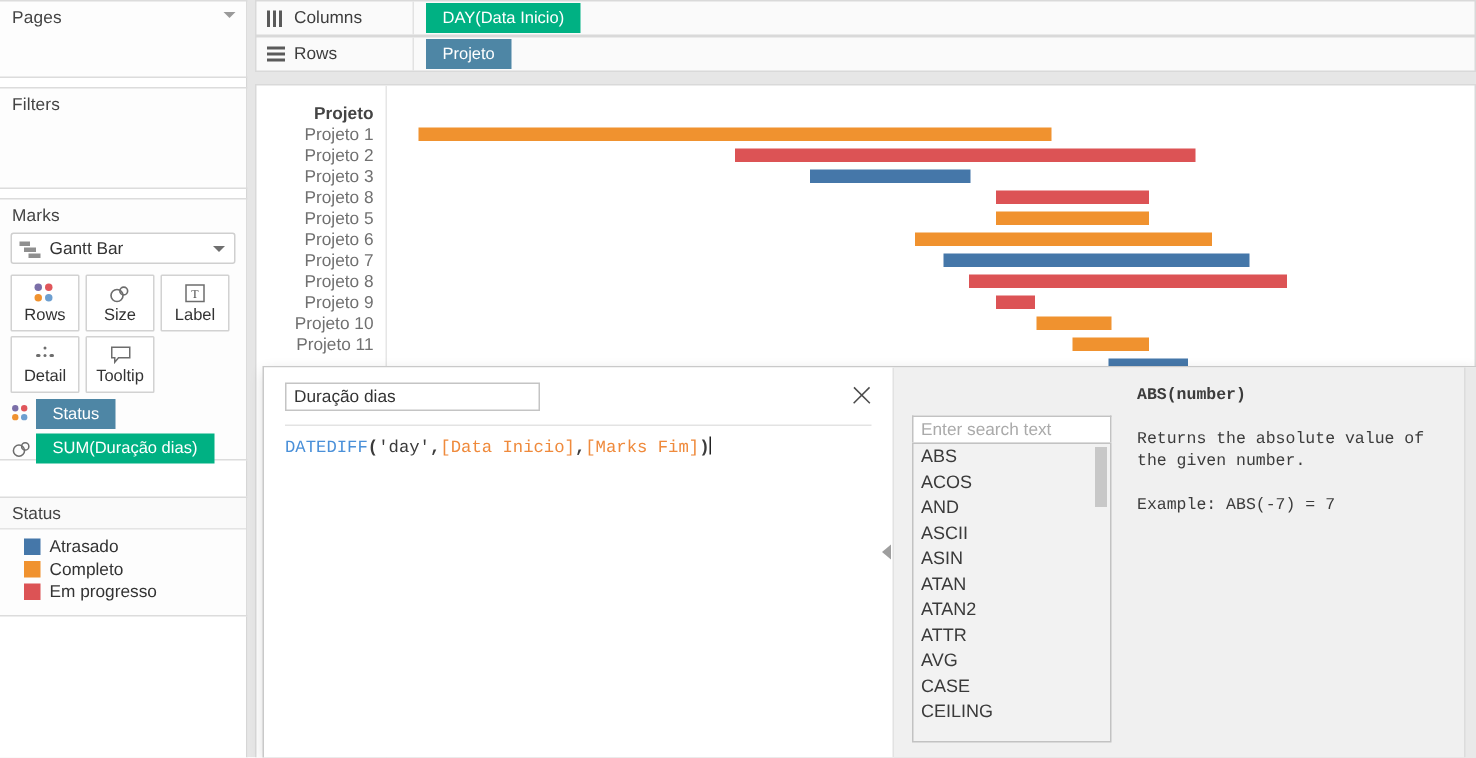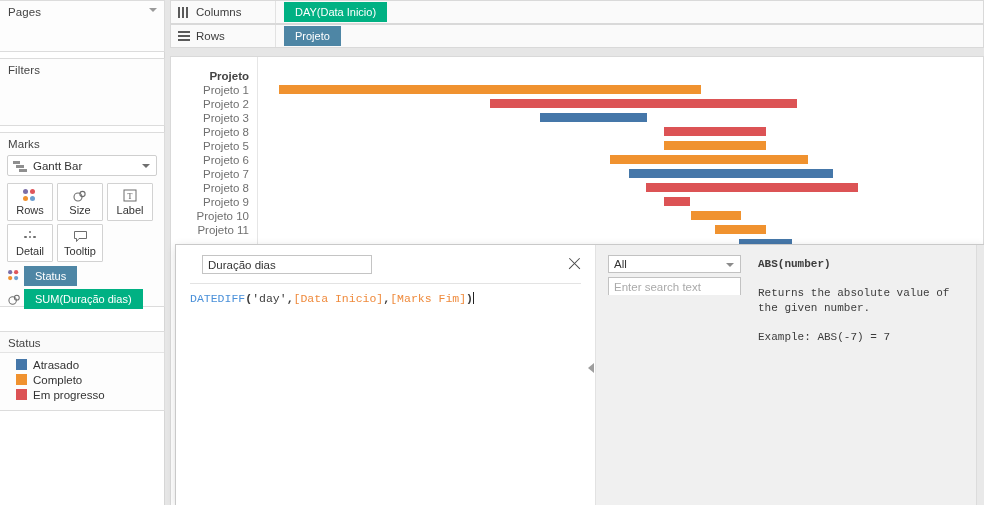--- a/index.html
+++ b/index.html
@@ -218,21 +218,21 @@
     display: flex;
   }
   #calc-left {
     width: 420px; height: 100%;
     position: relative;
     background: #fff;
     border-right: 1px solid #e2e2e2;
     box-sizing: border-box;
   }
   #calc-name {
-    position: absolute; left: 26px; top: 10px;
+    position: absolute; left: 14px; top: 10px;
     width: 170px; height: 19px;
     border: 1px solid #c4c4c4;
     background: #fff;
     font-family: "Liberation Sans", sans-serif;
     font-size: 11.5px; color: #333;
     padding: 0 5px;
     box-sizing: border-box;
     outline: none;
   }
   #calc-close {
@@ -580,25 +580,37 @@
       <div id="calc-close"></div>
       <div id="calc-divider"></div>
 
       <div id="formula"><span class="tok-fn">DATEDIFF</span><span class="tok-paren">(</span><span class="tok-str">'day'</span><span class="tok-paren">,</span><span class="tok-field">[Data Inicio]</span><span class="tok-paren">,</span><span class="tok-field">[Marks Fim]</span><span class="tok-paren">)</span><span class="caret-bar"></span></div>
 
       <div id="calc-expander"></div>
 
     </div>
 
     <div id="calc-right">
-      <div id="fn-filter">
-        <span>All</span>
-        <span class="fcaret"></span>
-      </div>
       <div id="fn-search">Enter search text</div>
+      <div id="fn-list">
+        <div class="fn-item">ABS</div>
+          <div class="fn-item">ACOS</div>
+          <div class="fn-item">AND</div>
+          <div class="fn-item">ASCII</div>
+          <div class="fn-item">ASIN</div>
+          <div class="fn-item">ATAN</div>
+          <div class="fn-item">ATAN2</div>
+          <div class="fn-item">ATTR</div>
+          <div class="fn-item">AVG</div>
+          <div class="fn-item">CASE</div>
+          <div class="fn-item">CEILING</div>
+          <div id="fn-scroll">
+          <div id="fn-thumb"></div>
+        </div>
+      </div>
       <div id="fn-help">
         <div class="sig">ABS(number)</div>
         <div class="desc" style="white-space:pre-line">Returns the absolute value of
 the given number.</div>
         <div class="ex">Example: ABS(-7) = 7</div>
       </div>
       <div id="right-rail"></div>
     </div>
   </div>
 

